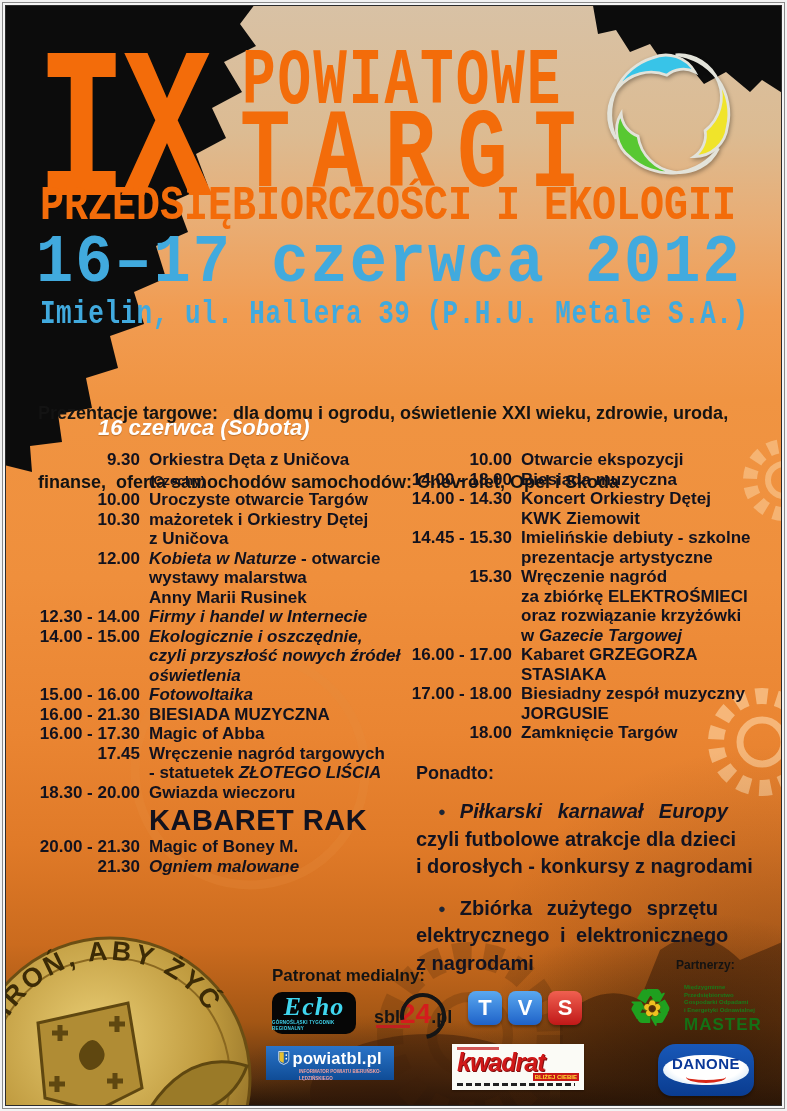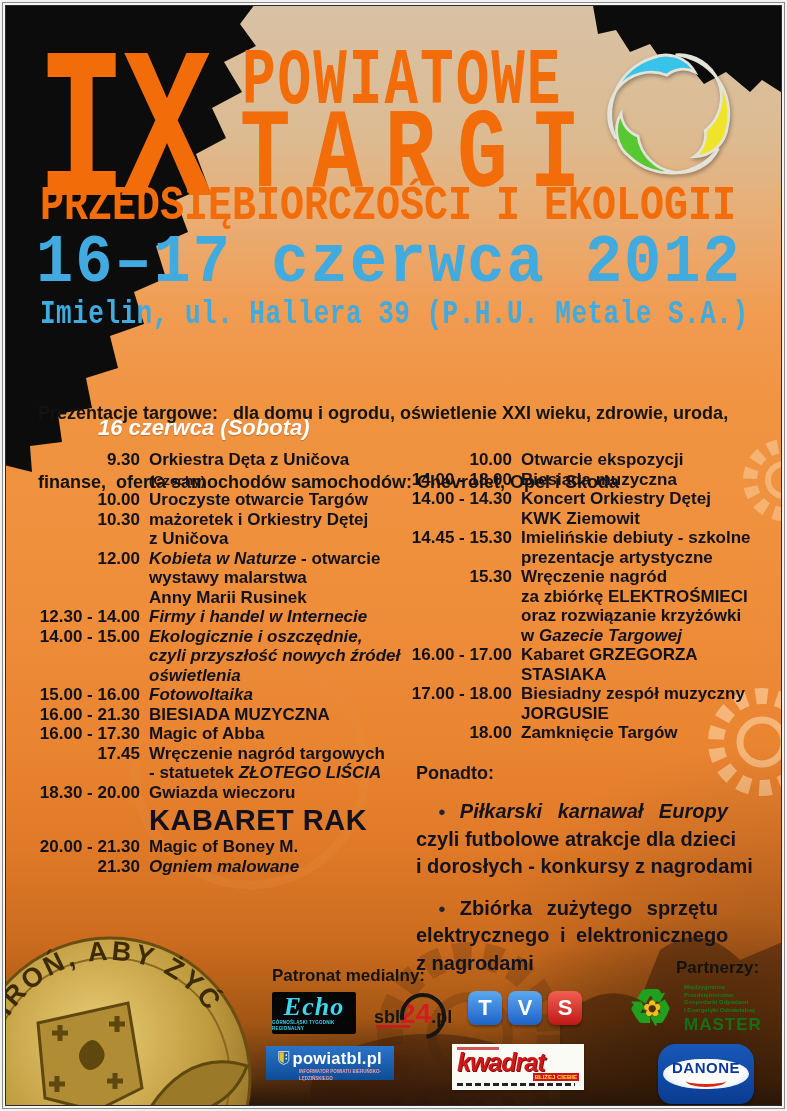--- a/index.html
+++ b/index.html
@@ -63,24 +63,24 @@
   .ponadto{left:416px;top:762px;width:360px;color:#131320;}
   .ponadto-label{font-weight:bold;font-size:18px;line-height:22px;}
   .bullet{margin-top:14px;font-weight:bold;font-size:20px;line-height:27.5px;}
   .b-dot{font-size:13px;vertical-align:2px;margin:0 14px 0 22px;color:#1d2535;}
   .bullet1 .b1t{font-style:italic;word-spacing:10px;}
   .bullet2 .b1t{word-spacing:9px;}
   .w2{word-spacing:5px;}
 
   
   .patronat-label{left:272px;top:966px;font-weight:bold;font-size:17px;color:#131313;}
-  .partners-label{left:676px;top:958px;font-weight:bold;font-size:17px;color:#131313;}
-
-  
-  .echo{left:272px;top:992px;width:84px;height:42px;background:#060606;border-radius:2px;
+  .partners-label{left:676px;top:958px;font-weight:bold;font-size:12px;color:#131313;}
+
+  
+  .echo{left:272px;top:992px;width:84px;height:42px;background:#060606;border-radius:10px;
     display:flex;flex-direction:column;align-items:center;justify-content:center;}
   .echo-name{font-family:"Liberation Serif",serif;font-style:italic;font-weight:bold;
     font-size:26px;line-height:26px;color:#3fd6ef;letter-spacing:1px;}
   .echo-tag{font-weight:bold;font-size:4.5px;line-height:6px;color:#3fd6ef;letter-spacing:.2px;}
 
   .sbl{left:374px;top:998px;width:92px;height:40px;font-weight:bold;color:#151515;}
   .sbl-p1{font-size:18px;} 
   .sbl-p2{font-size:28px;color:#d41c1c;}
   .sbl-p3{font-size:18px;}
   .sbl-arc{position:absolute;left:26px;top:-5px;width:38px;height:38px;border:4px solid #151515;
@@ -112,21 +112,21 @@
 
   .master{left:628px;top:982px;display:flex;gap:4px;align-items:flex-start;}
   .m-ico{position:relative;width:52px;height:52px;}
   .recycle{font-size:50px;line-height:52px;color:#1fa01f;font-weight:bold;}
   .flower{position:absolute;left:15px;top:16px;font-size:22px;line-height:22px;color:#f0c020;
     text-shadow:0 0 2px #806000;}
   .m-text{display:flex;flex-direction:column;padding-top:2px;}
   .m-line{font-weight:bold;font-size:6px;line-height:7.5px;color:#1a7a1a;}
   .m-name{font-weight:bold;font-size:17px;line-height:18px;color:#157015;letter-spacing:1px;margin-top:2px;}
 
-  .danone{left:658px;top:1044px;width:96px;height:60px;
+  .danone{left:658px;top:1044px;width:96px;height:52px;
     background:linear-gradient(180deg,#1858b8,#0a3c90);border-radius:18px 18px 14px 14px;
     display:flex;align-items:center;justify-content:center;box-shadow:0 2px 3px rgba(0,0,0,.35);}
   .danone-inner{width:86px;height:30px;background:radial-gradient(ellipse at 50% 30%,#ffffff 60%,#bcd8f0);
     border-radius:50% / 55%;display:flex;flex-direction:column;align-items:center;justify-content:center;}
   .danone-name{font-weight:bold;font-size:15px;line-height:14px;color:#0a3898;letter-spacing:.5px;}
   .danone-smile{width:40px;height:9px;border-bottom:3px solid #d82818;border-radius:50%;}
 
   .medal{position:absolute;left:-35px;top:928px;z-index:8;}
   .swirl{position:absolute;left:596px;top:40px;z-index:10;
     filter:drop-shadow(1px 2px 2px rgba(0,0,0,.35));}

